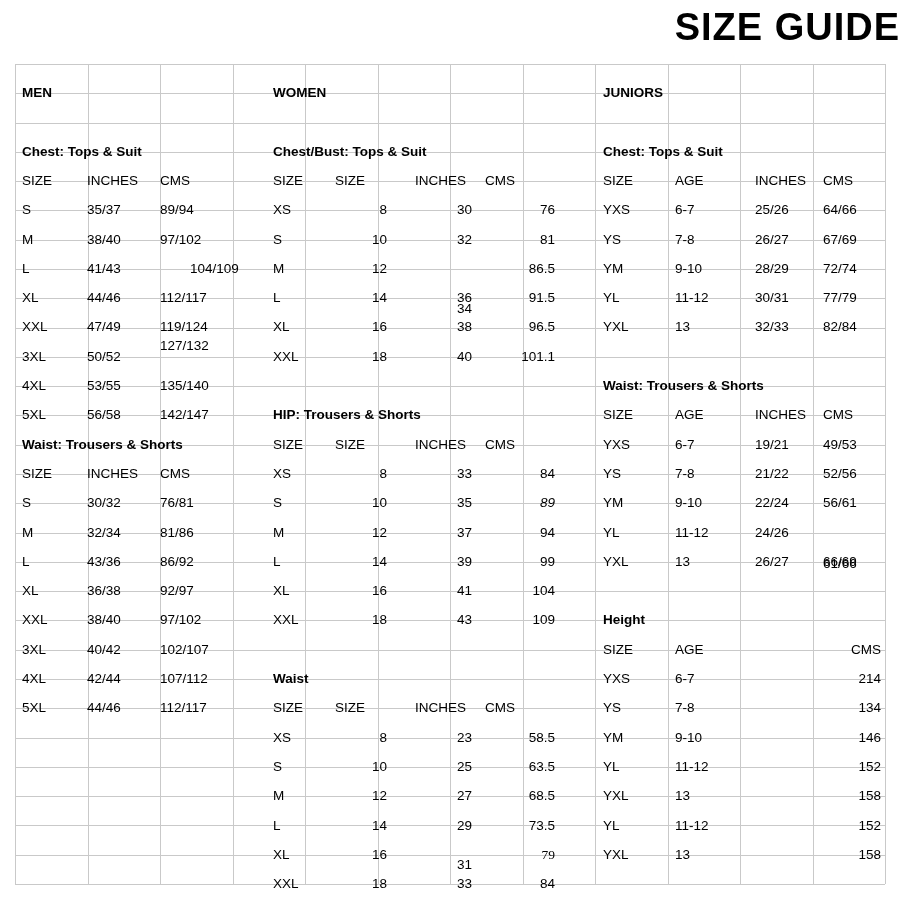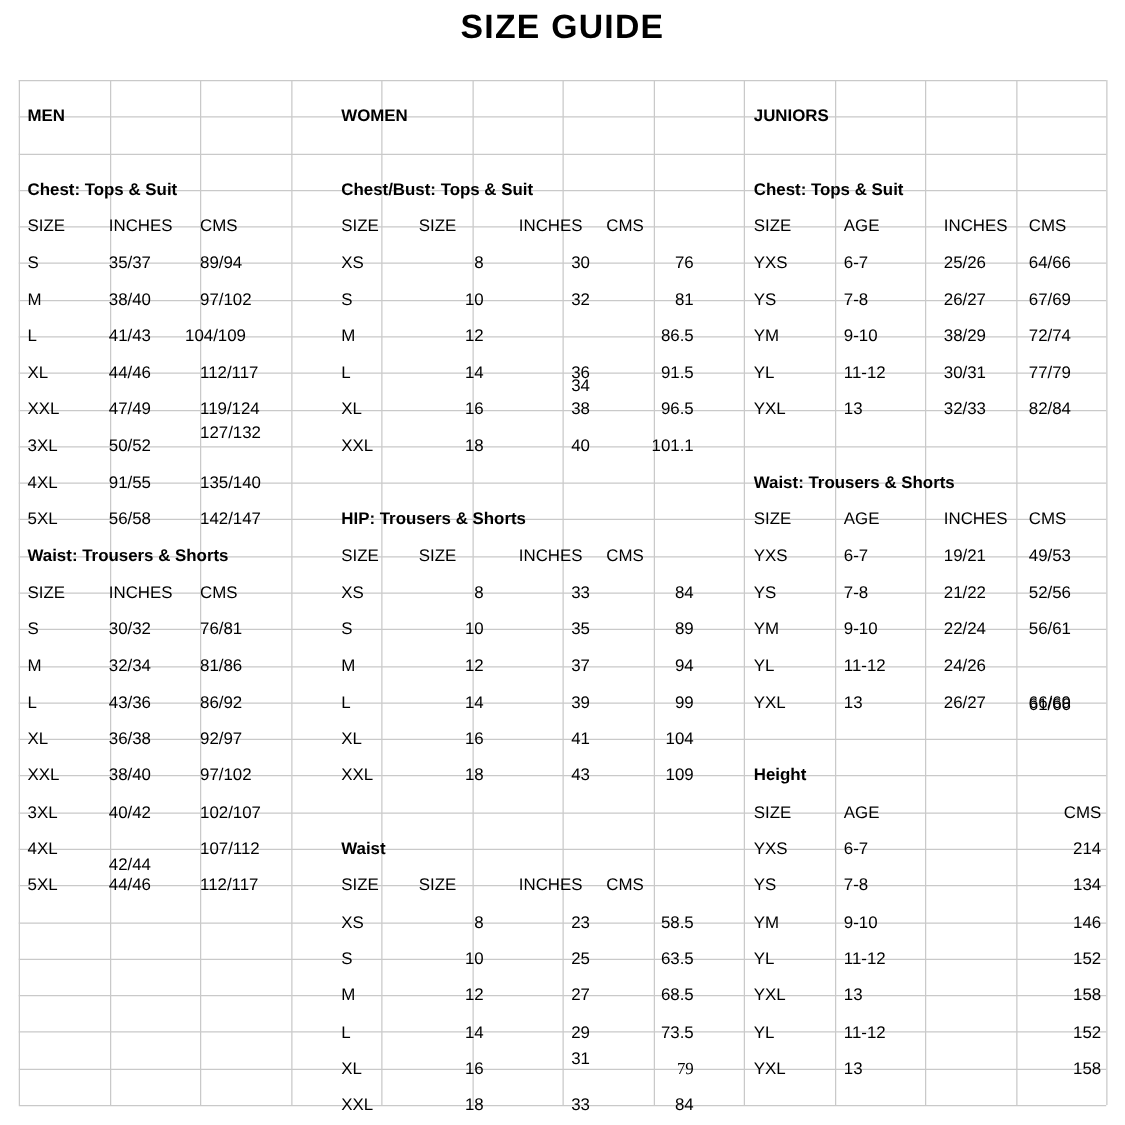--- a/index.html
+++ b/index.html
@@ -18,22 +18,22 @@
     position: relative;
     width: 900px;
     height: 900px;
     box-sizing: border-box;
   }
   #title {
     position: absolute;
     top: 6px;
     left: 0;
     width: 900px;
-    text-align: center;
-    font-size: 27px;
+    text-align: right;
+    font-size: 38px;
     font-weight: bold;
     letter-spacing: 1px;
     font-family: "Liberation Sans", sans-serif;
   }
   
   #grid-wrap {
     position: absolute;
     left: 15px;
     top: 64px;
     width: 870px;
@@ -128,32 +128,32 @@
         <div class="cell" style="left: 72px; top: 109.9px;">INCHES</div>
         <div class="cell" style="left: 145px; top: 109.9px;">CMS</div>
         <div class="cell" style="left: 7px; top: 139.2px;">S</div>
         <div class="cell" style="left: 72px; top: 139.2px;">35/37</div>
         <div class="cell" style="left: 145px; top: 139.2px;">89/94</div>
         <div class="cell" style="left: 7px; top: 168.5px;">M</div>
         <div class="cell" style="left: 72px; top: 168.5px;">38/40</div>
         <div class="cell" style="left: 145px; top: 168.5px;">97/102</div>
         <div class="cell" style="left: 7px; top: 197.8px;">L</div>
         <div class="cell" style="left: 72px; top: 197.8px;">41/43</div>
-        <div class="cell" style="left: 133px; top: 197.8px;">104/109</div>
+        <div class="cell" style="left: 145px; top: 197.8px; padding-left: 30px;">104/109</div>
         <div class="cell" style="left: 7px; top: 227.1px;">XL</div>
         <div class="cell" style="left: 72px; top: 227.1px;">44/46</div>
         <div class="cell" style="left: 145px; top: 227.1px;">112/117</div>
         <div class="cell" style="left: 7px; top: 256.4px;">XXL</div>
         <div class="cell" style="left: 72px; top: 256.4px;">47/49</div>
         <div class="cell" style="left: 145px; top: 256.4px;">119/124</div>
         <div class="cell" style="left: 7px; top: 285.7px;">3XL</div>
         <div class="cell" style="left: 72px; top: 285.7px;">50/52</div>
         <div class="cell" style="left: 145px; top: 275px;">127/132</div>
         <div class="cell" style="left: 7px; top: 315px;">4XL</div>
-        <div class="cell" style="left: 72px; top: 315px;">91/55</div>
+        <div class="cell" style="left: 72px; top: 315px;">53/55</div>
         <div class="cell" style="left: 145px; top: 315px;">135/140</div>
         <div class="cell" style="left: 7px; top: 344.3px;">5XL</div>
         <div class="cell" style="left: 72px; top: 344.3px;">56/58</div>
         <div class="cell" style="left: 145px; top: 344.3px;">142/147</div>
         <div class="cell b" style="left: 7px; top: 373.6px;">Waist: Trousers &amp; Shorts</div>
         <div class="cell" style="left: 7px; top: 402.9px;">SIZE</div>
         <div class="cell" style="left: 72px; top: 402.9px;">INCHES</div>
         <div class="cell" style="left: 145px; top: 402.9px;">CMS</div>
         <div class="cell" style="left: 7px; top: 432.2px;">S</div>
         <div class="cell" style="left: 72px; top: 432.2px;">30/32</div>
@@ -167,21 +167,21 @@
         <div class="cell" style="left: 7px; top: 520.1px;">XL</div>
         <div class="cell" style="left: 72px; top: 520.1px;">36/38</div>
         <div class="cell" style="left: 145px; top: 520.1px;">92/97</div>
         <div class="cell" style="left: 7px; top: 549.4px;">XXL</div>
         <div class="cell" style="left: 72px; top: 549.4px;">38/40</div>
         <div class="cell" style="left: 145px; top: 549.4px;">97/102</div>
         <div class="cell" style="left: 7px; top: 578.7px;">3XL</div>
         <div class="cell" style="left: 72px; top: 578.7px;">40/42</div>
         <div class="cell" style="left: 145px; top: 578.7px;">102/107</div>
         <div class="cell" style="left: 7px; top: 608px;">4XL</div>
-        <div class="cell" style="left: 72px; top: 608px; margin-top: 13px;">42/44</div>
+        <div class="cell" style="left: 72px; top: 608px;">42/44</div>
         <div class="cell" style="left: 145px; top: 608px;">107/112</div>
         <div class="cell" style="left: 7px; top: 637.3px;">5XL</div>
         <div class="cell" style="left: 72px; top: 637.3px;">44/46</div>
         <div class="cell" style="left: 145px; top: 637.3px;">112/117</div>
         <div class="cell b" style="left: 258px; top: 22px;">WOMEN</div>
         <div class="cell b" style="left: 258px; top: 80.6px;">Chest/Bust: Tops &amp; Suit</div>
         <div class="cell" style="left: 258px; top: 109.9px;">SIZE</div>
         <div class="cell" style="left: 320px; top: 109.9px;">SIZE</div>
         <div class="cell" style="left: 400px; top: 109.9px;">INCHES</div>
         <div class="cell" style="left: 470px; top: 109.9px;">CMS</div>
@@ -214,21 +214,21 @@
         <div class="cell" style="left: 320px; top: 373.6px;">SIZE</div>
         <div class="cell" style="left: 400px; top: 373.6px;">INCHES</div>
         <div class="cell" style="left: 470px; top: 373.6px;">CMS</div>
         <div class="cell" style="left: 258px; top: 402.9px;">XS</div>
         <div class="cell r" style="left: auto; top: 402.9px; right: 498px;">8</div>
         <div class="cell r" style="left: auto; top: 402.9px; right: 413px;">33</div>
         <div class="cell r" style="left: auto; top: 402.9px; right: 330px;">84</div>
         <div class="cell" style="left: 258px; top: 432.2px;">S</div>
         <div class="cell r" style="left: auto; top: 432.2px; right: 498px;">10</div>
         <div class="cell r" style="left: auto; top: 432.2px; right: 413px;">35</div>
-        <div class="cell r" style="left: auto; top: 432.2px; right: 330px;">89</div>
+        <div class="cell r" style="left: auto; top: 432.2px; right: 330px; font-style: italic;">89</div>
         <div class="cell" style="left: 258px; top: 461.5px;">M</div>
         <div class="cell r" style="left: auto; top: 461.5px; right: 498px;">12</div>
         <div class="cell r" style="left: auto; top: 461.5px; right: 413px;">37</div>
         <div class="cell r" style="left: auto; top: 461.5px; right: 330px;">94</div>
         <div class="cell" style="left: 258px; top: 490.8px;">L</div>
         <div class="cell r" style="left: auto; top: 490.8px; right: 498px;">14</div>
         <div class="cell r" style="left: auto; top: 490.8px; right: 413px;">39</div>
         <div class="cell r" style="left: auto; top: 490.8px; right: 330px;">99</div>
         <div class="cell" style="left: 258px; top: 520.1px;">XL</div>
         <div class="cell r" style="left: auto; top: 520.1px; right: 498px;">16</div>
@@ -254,21 +254,21 @@
         <div class="cell" style="left: 258px; top: 725.2px;">M</div>
         <div class="cell r" style="left: auto; top: 725.2px; right: 498px;">12</div>
         <div class="cell r" style="left: auto; top: 725.2px; right: 413px;">27</div>
         <div class="cell r" style="left: auto; top: 725.2px; right: 330px;">68.5</div>
         <div class="cell" style="left: 258px; top: 754.5px;">L</div>
         <div class="cell r" style="left: auto; top: 754.5px; right: 498px;">14</div>
         <div class="cell r" style="left: auto; top: 754.5px; right: 413px;">29</div>
         <div class="cell r" style="left: auto; top: 754.5px; right: 330px;">73.5</div>
         <div class="cell" style="left: 258px; top: 783.8px;">XL</div>
         <div class="cell r" style="left: auto; top: 783.8px; right: 498px;">16</div>
-        <div class="cell r" style="left: auto; top: 776px; right: 413px;">31</div>
+        <div class="cell r" style="left: auto; top: 794px; right: 413px;">31</div>
         <div class="cell r" style="left: auto; top: 783.8px; right: 330px; font-family: Liberation Serif, serif;">79</div>
         <div class="cell" style="left: 258px; top: 813.1px;">XXL</div>
         <div class="cell r" style="left: auto; top: 813.1px; right: 498px;">18</div>
         <div class="cell r" style="left: auto; top: 813.1px; right: 413px;">33</div>
         <div class="cell r" style="left: auto; top: 813.1px; right: 330px;">84</div>
         <div class="cell b" style="left: 588px; top: 22px;">JUNIORS</div>
         <div class="cell b" style="left: 588px; top: 80.6px;">Chest: Tops &amp; Suit</div>
         <div class="cell" style="left: 588px; top: 109.9px;">SIZE</div>
         <div class="cell" style="left: 660px; top: 109.9px;">AGE</div>
         <div class="cell" style="left: 740px; top: 109.9px;">INCHES</div>
@@ -276,21 +276,21 @@
         <div class="cell" style="left: 588px; top: 139.2px;">YXS</div>
         <div class="cell" style="left: 660px; top: 139.2px;">6-7</div>
         <div class="cell" style="left: 740px; top: 139.2px;">25/26</div>
         <div class="cell" style="left: 808px; top: 139.2px;">64/66</div>
         <div class="cell" style="left: 588px; top: 168.5px;">YS</div>
         <div class="cell" style="left: 660px; top: 168.5px;">7-8</div>
         <div class="cell" style="left: 740px; top: 168.5px;">26/27</div>
         <div class="cell" style="left: 808px; top: 168.5px;">67/69</div>
         <div class="cell" style="left: 588px; top: 197.8px;">YM</div>
         <div class="cell" style="left: 660px; top: 197.8px;">9-10</div>
-        <div class="cell" style="left: 740px; top: 197.8px;">38/29</div>
+        <div class="cell" style="left: 740px; top: 197.8px;">28/29</div>
         <div class="cell" style="left: 808px; top: 197.8px;">72/74</div>
         <div class="cell" style="left: 588px; top: 227.1px;">YL</div>
         <div class="cell" style="left: 660px; top: 227.1px;">11-12</div>
         <div class="cell" style="left: 740px; top: 227.1px;">30/31</div>
         <div class="cell" style="left: 808px; top: 227.1px;">77/79</div>
         <div class="cell" style="left: 588px; top: 256.4px;">YXL</div>
         <div class="cell" style="left: 660px; top: 256.4px;">13</div>
         <div class="cell" style="left: 740px; top: 256.4px;">32/33</div>
         <div class="cell" style="left: 808px; top: 256.4px;">82/84</div>
         <div class="cell b" style="left: 588px; top: 315px;">Waist:  Trousers &amp; Shorts</div>

